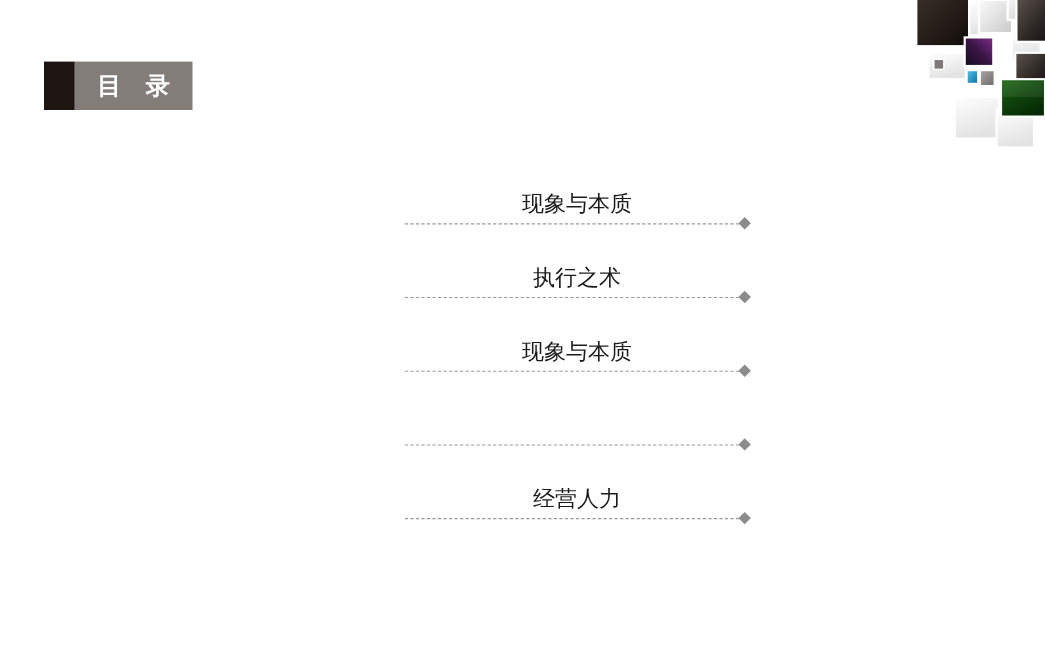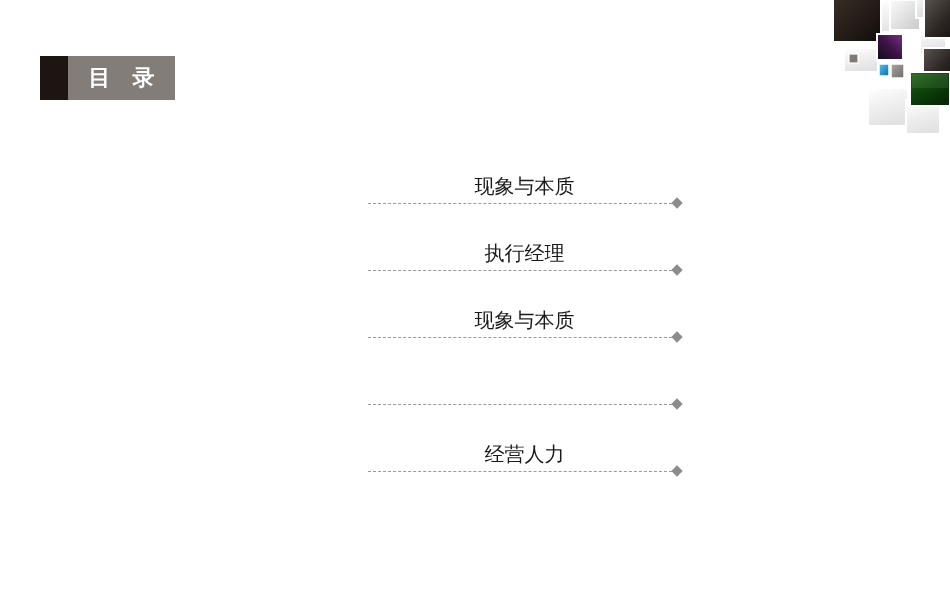--- a/index.html
+++ b/index.html
@@ -187,21 +187,21 @@
 
   <div class="toc">
 
     <div class="toc-item">
       <div class="toc-label">现象与本质</div>
       <div class="toc-rule"></div>
       <div class="toc-diamond"></div>
     </div>
 
     <div class="toc-item">
-      <div class="toc-label">执行经理</div>
+      <div class="toc-label">执行之术</div>
       <div class="toc-rule"></div>
       <div class="toc-diamond"></div>
     </div>
 
     <div class="toc-item">
       <div class="toc-label">现象与本质</div>
       <div class="toc-rule"></div>
       <div class="toc-diamond"></div>
     </div>
 

